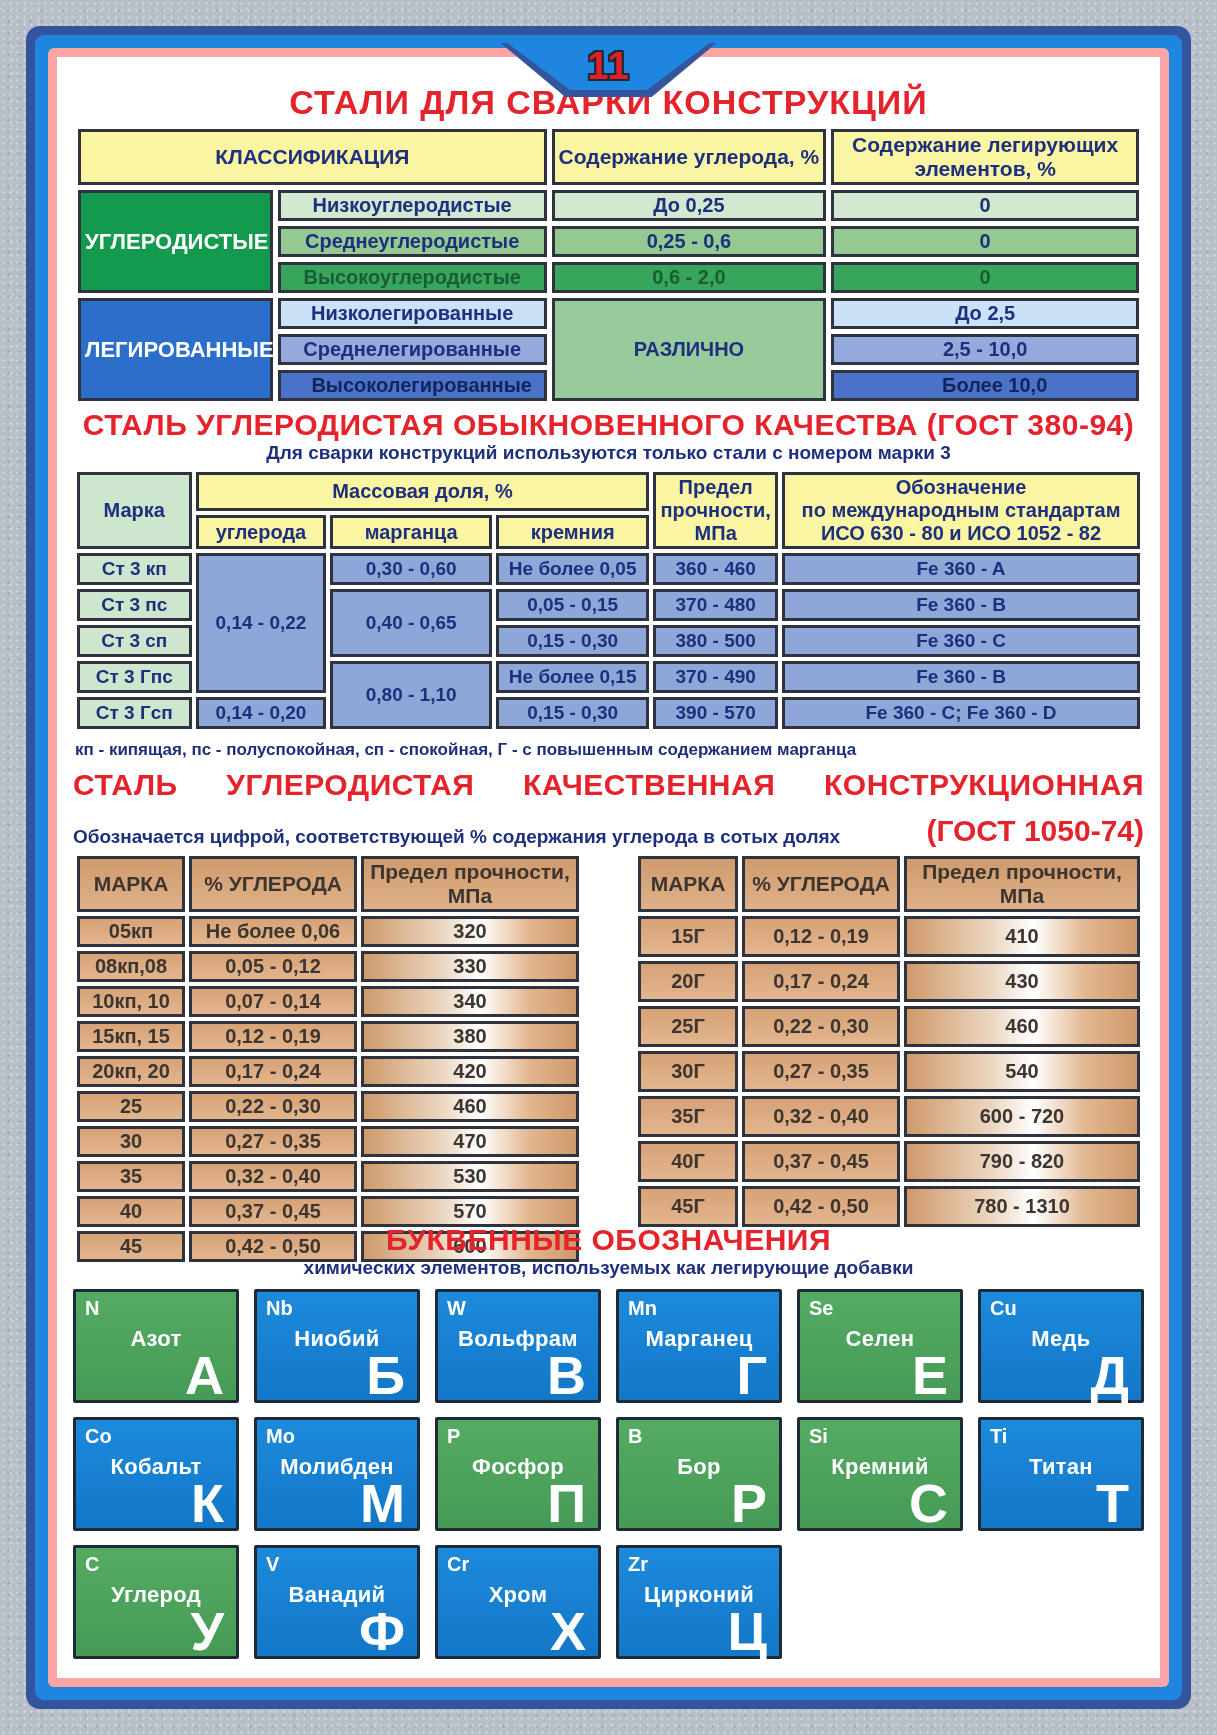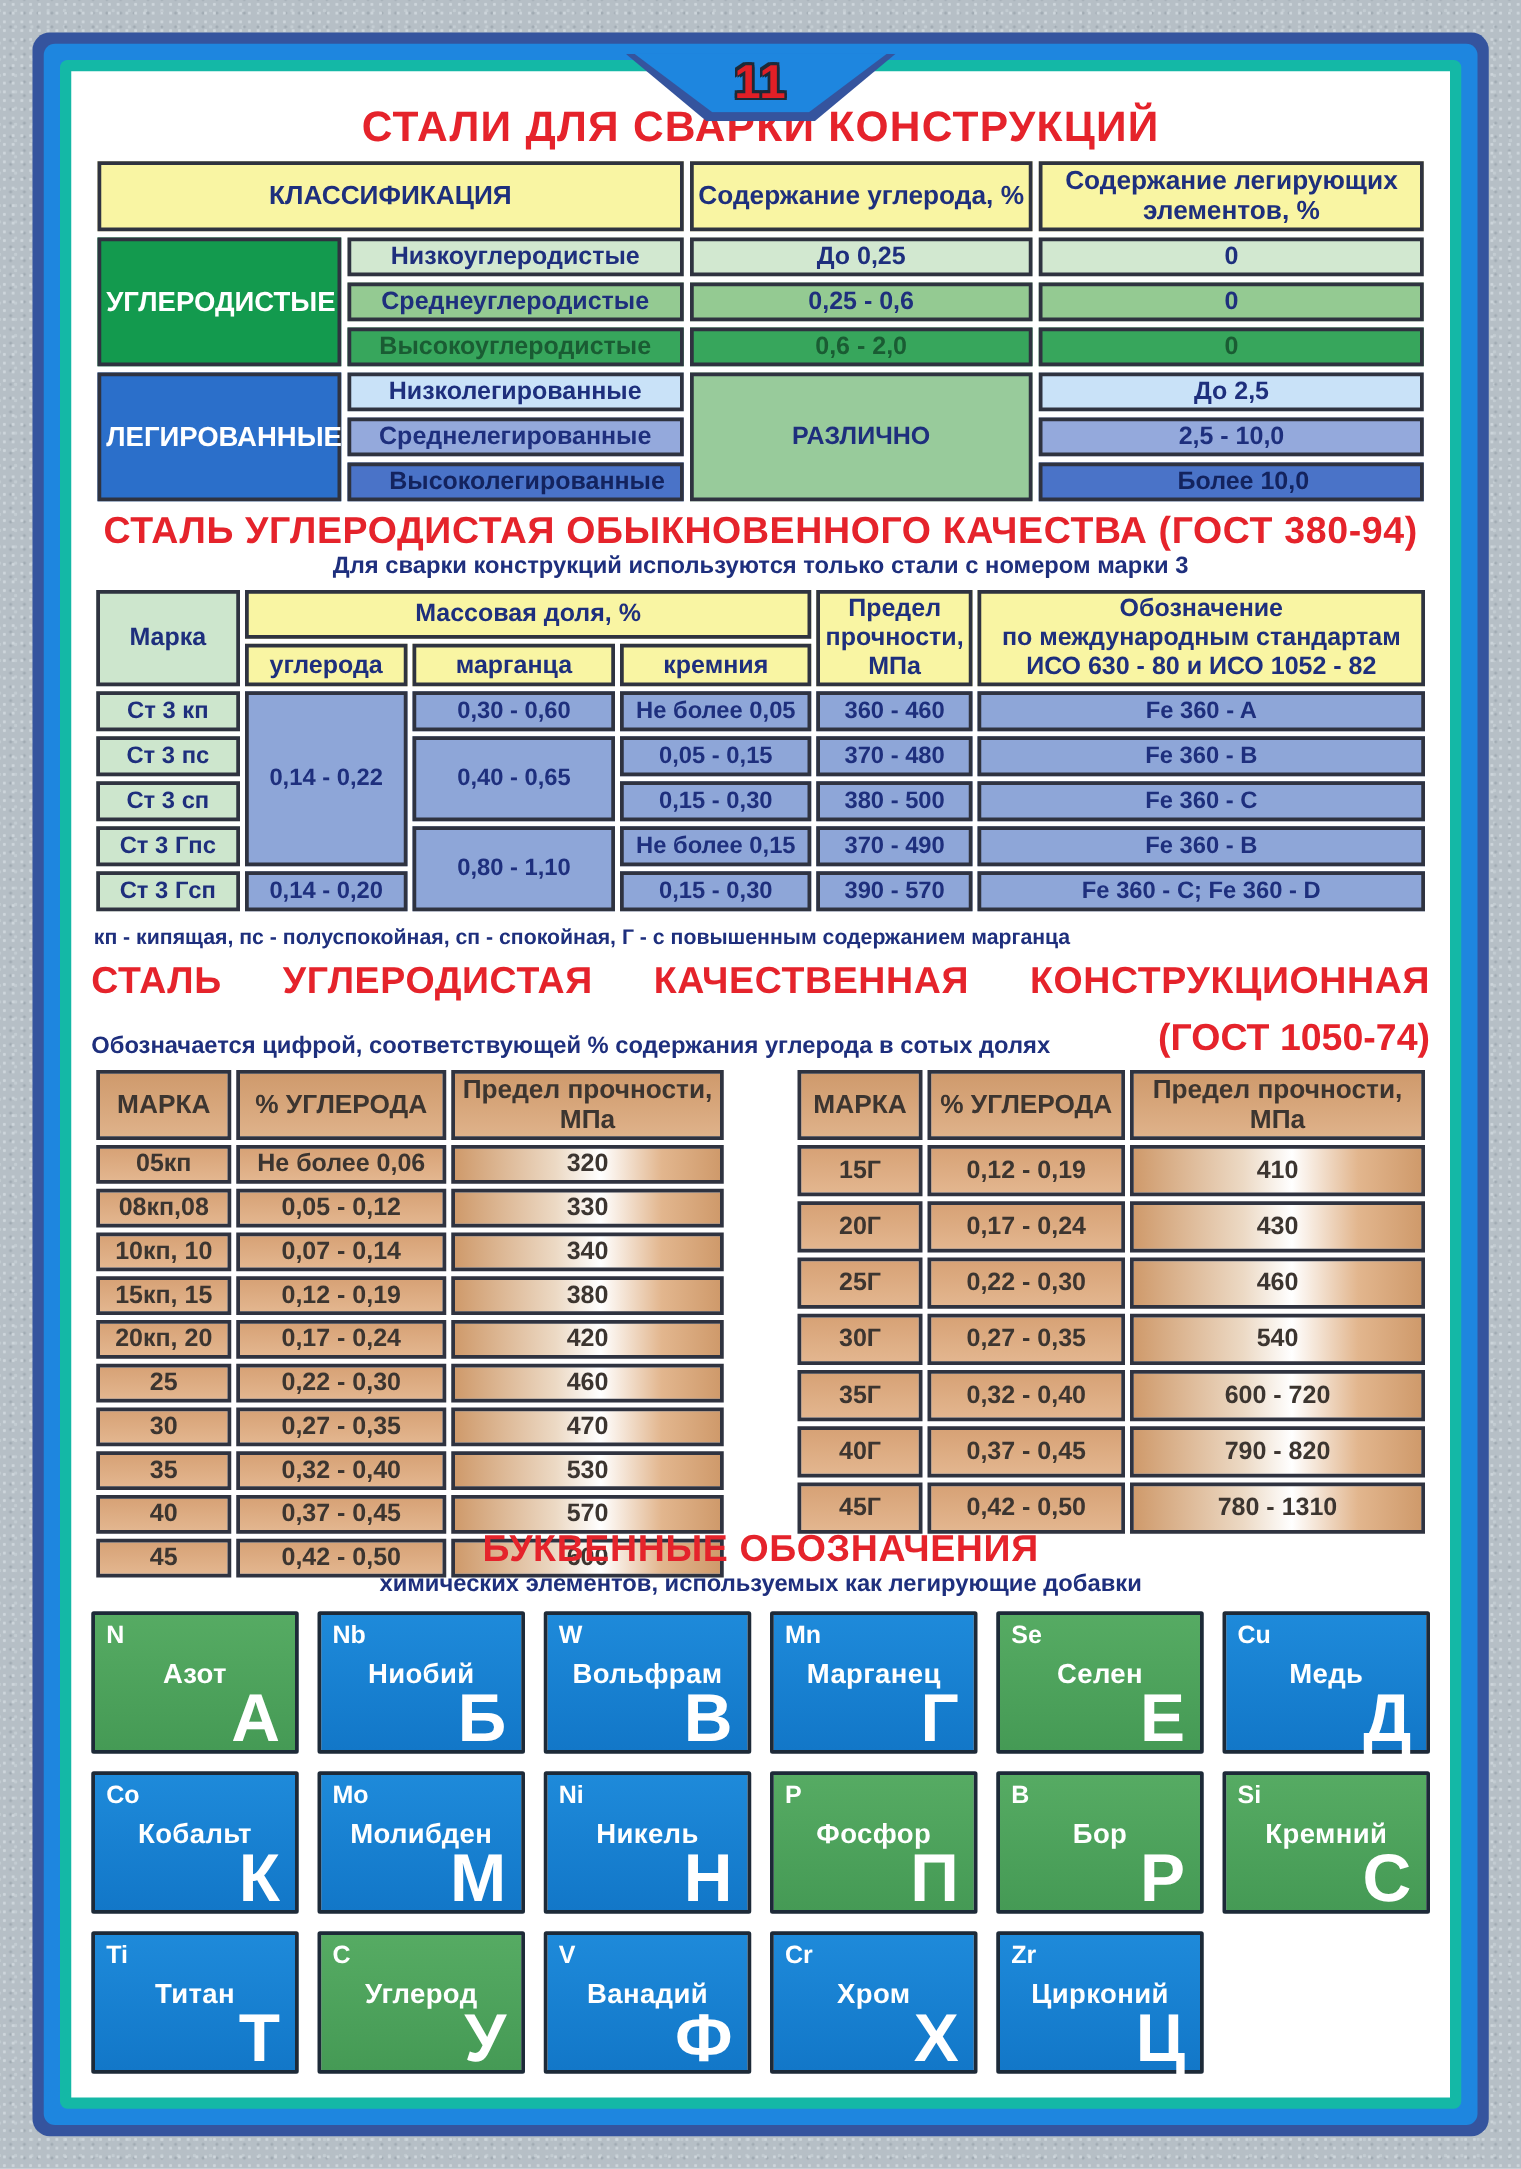--- a/index.html
+++ b/index.html
@@ -9,21 +9,21 @@
     background-color:#b6bfc6;
     background-image:
       radial-gradient(#cdd5db 1px, transparent 1.4px),
       radial-gradient(#a0aab2 1px, transparent 1.4px),
       radial-gradient(#c3ccd2 1.2px, transparent 1.6px);
     background-size:7px 7px,11px 11px,13px 13px;
     background-position:0 0,3px 5px,6px 2px;
   }
   .frame-outer{position:absolute;inset:26px;background:#35549e;border-radius:14px;}
   .frame-mid{position:absolute;inset:9px;background:#1e86df;border-radius:9px;}
-  .frame-inner{position:absolute;inset:13px;background:#14b8a6;border-radius:6px;}
+  .frame-inner{position:absolute;inset:13px;background:#fca5a5;border-radius:6px;}
   .page{position:absolute;inset:9px;background:#ffffff;padding:26px 16px 0 16px;box-sizing:border-box;}
 
   .notch{position:absolute;top:-14px;left:50%;transform:translateX(-50%);
     width:216px;height:54px;background:#35549e;
     clip-path:polygon(0 0,100% 0,70% 100%,30% 100%);z-index:5;}
   .notch-in{position:absolute;left:7px;right:7px;top:0;bottom:7px;background:#1e86df;
     clip-path:polygon(0 0,100% 0,69% 100%,31% 100%);
     display:flex;align-items:center;justify-content:center;}
   .badge{font-size:38px;font-weight:800;color:#e21f26;letter-spacing:1px;
     text-shadow:-2px 0 0 #1d2a38,2px 0 0 #1d2a38,0 -2px 0 #1d2a38,0 2px 0 #1d2a38,
@@ -384,25 +384,20 @@
     <div class="tile blue">
               <span class="sym">Co</span>
               <span class="nm">Кобальт</span>
               <span class="ltr">К</span>
             </div>
     <div class="tile blue">
               <span class="sym">Mo</span>
               <span class="nm">Молибден</span>
               <span class="ltr">М</span>
             </div>
-    <div class="tile blue">
-              <span class="sym">Ni</span>
-              <span class="nm">Никель</span>
-              <span class="ltr">Н</span>
-            </div>
     <div class="tile green">
               <span class="sym">P</span>
               <span class="nm">Фосфор</span>
               <span class="ltr">П</span>
             </div>
     <div class="tile green">
               <span class="sym">B</span>
               <span class="nm">Бор</span>
               <span class="ltr">Р</span>
             </div>

